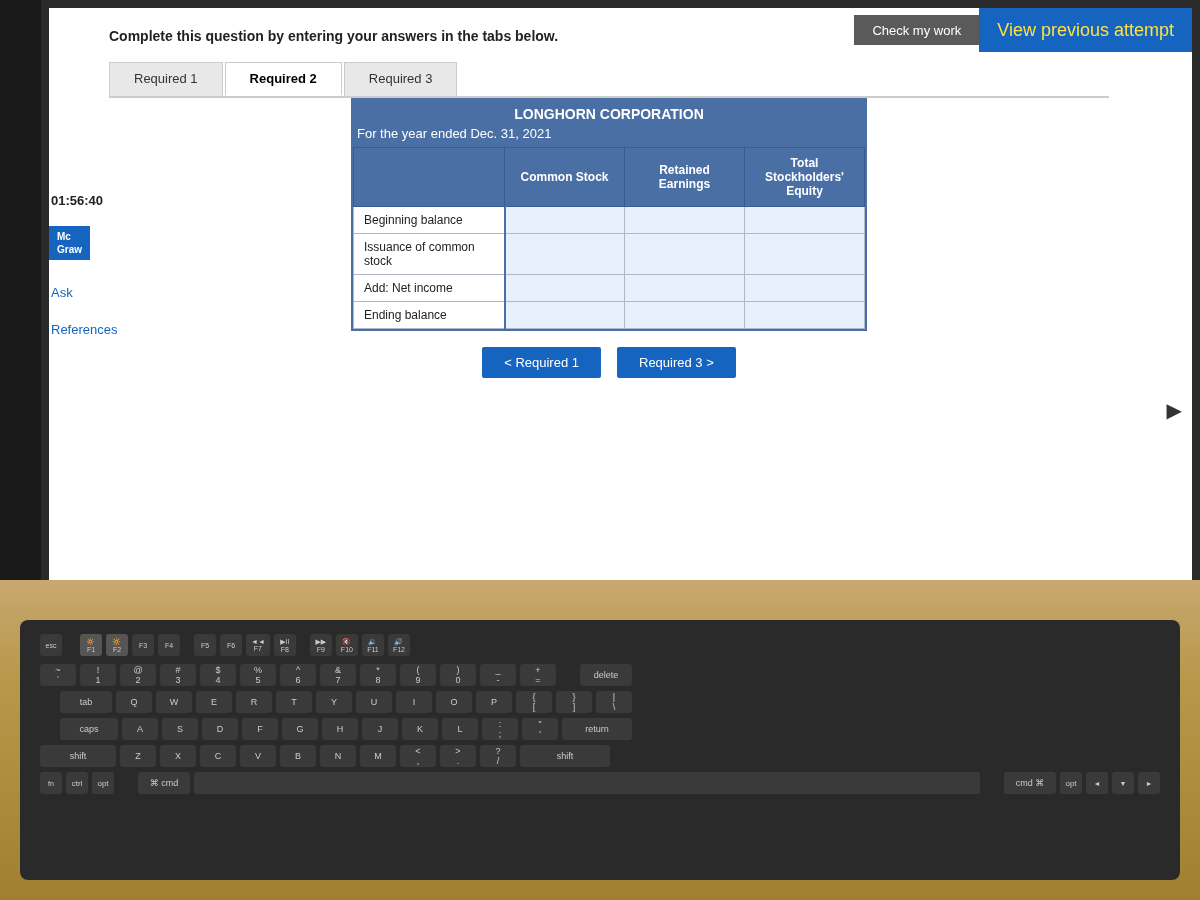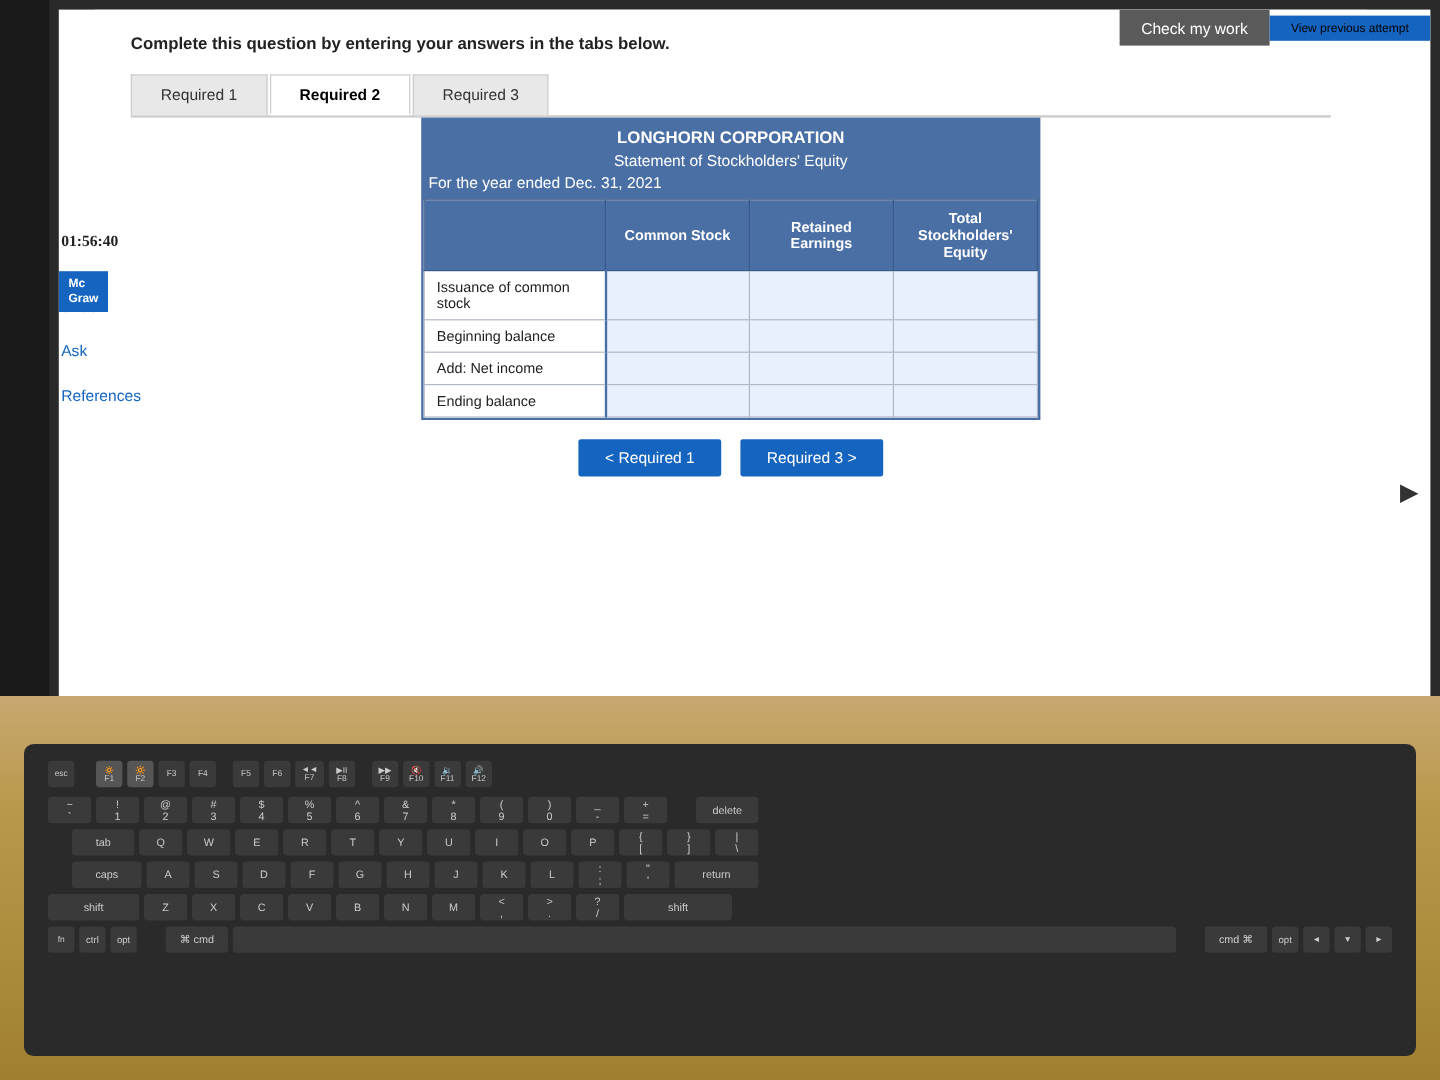--- a/index.html
+++ b/index.html
@@ -26,26 +26,26 @@
       background: #5a5a5a;
       color: white;
       padding: 6px 18px;
       font-size: 13px;
       border: none;
       cursor: pointer;
       height: 30px;
     }
     .view-previous-btn {
       background: #1565c0;
-      color: #000000;
+      color: #fde047;
       padding: 6px 18px;
-      font-size: 10px;
+      font-size: 18px;
       border: none;
       cursor: pointer;
-      height: 21px;
+      height: 44px;
     }
 
     
     .main-content {
       position: absolute;
       top: 0;
       left: 30px;
       right: 0;
       background: white;
       padding: 20px 30px;
@@ -176,21 +176,20 @@
     }
 
     
     .timer {
       position: absolute;
       top: 185px;
       left: 2px;
       font-size: 13px;
       font-weight: bold;
       color: #222;
-      font-family: Liberation Serif, serif;
     }
 
     
     .sidebar {
       position: absolute;
       top: 240px;
       left: 2px;
       display: flex;
       flex-direction: column;
       gap: 22px;
@@ -328,41 +327,40 @@
 
       <div class="tabs">
         <div class="tab">Required 1</div>
         <div class="tab active">Required 2</div>
         <div class="tab">Required 3</div>
       </div>
 
 
       <div class="table-container">
         <div class="corp-title">LONGHORN CORPORATION</div>
-        <div class="corp-subtitle">Statement of Stockholders' Equity</div>
         <div class="corp-date">For the year ended Dec. 31, 2021</div>
 
         <table class="equity-table">
           <thead>
             <tr>
               <th class="label-col" style="width:200px;"></th>
               <th>Common Stock</th>
               <th>Retained<br>Earnings</th>
               <th>Total<br>Stockholders'<br>Equity</th>
             </tr>
           </thead>
           <tbody>
             <tr>
-              <td class="label-cell">Issuance of common stock</td>
+              <td class="label-cell">Beginning balance</td>
               <td class="input-cell"><input type="text" style="width: 100%; border: none; background: transparent; font-size: 12px;"></td>
               <td class="input-cell"><input type="text" style="width: 100%; border: none; background: transparent; font-size: 12px;"></td>
               <td class="input-cell"><input type="text" style="width: 100%; border: none; background: transparent; font-size: 12px;"></td>
             </tr>
             <tr>
-              <td class="label-cell">Beginning balance</td>
+              <td class="label-cell">Issuance of common stock</td>
               <td class="input-cell"><input type="text" style="width: 100%; border: none; background: transparent; font-size: 12px;"></td>
               <td class="input-cell"><input type="text" style="width: 100%; border: none; background: transparent; font-size: 12px;"></td>
               <td class="input-cell"><input type="text" style="width: 100%; border: none; background: transparent; font-size: 12px;"></td>
             </tr>
             <tr>
               <td class="label-cell">Add: Net income</td>
               <td class="input-cell"><input type="text" style="width: 100%; border: none; background: transparent; font-size: 12px;"></td>
               <td class="input-cell"><input type="text" style="width: 100%; border: none; background: transparent; font-size: 12px;"></td>
               <td class="input-cell"><input type="text" style="width: 100%; border: none; background: transparent; font-size: 12px;"></td>
             </tr>

